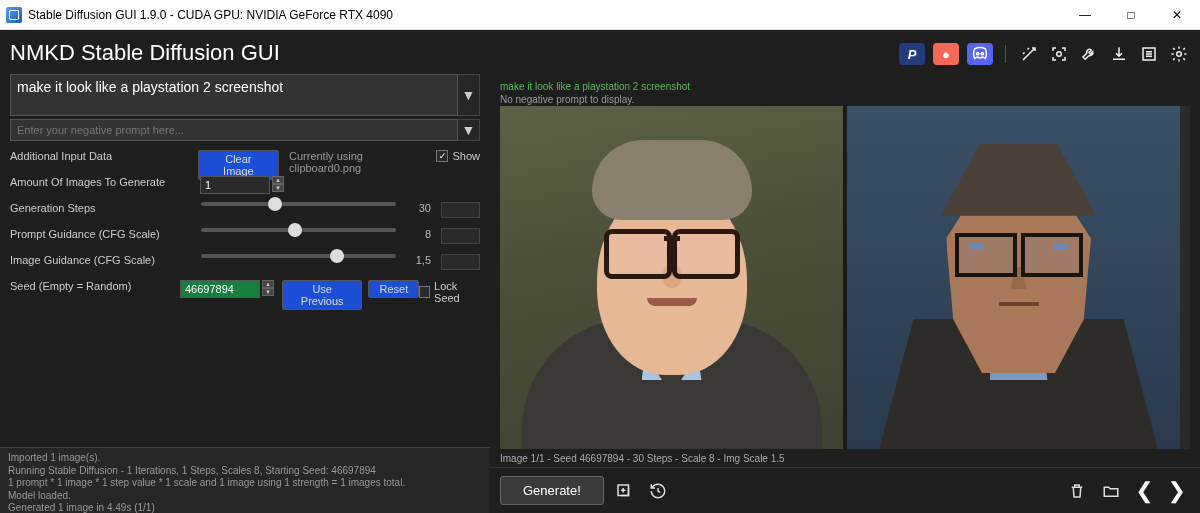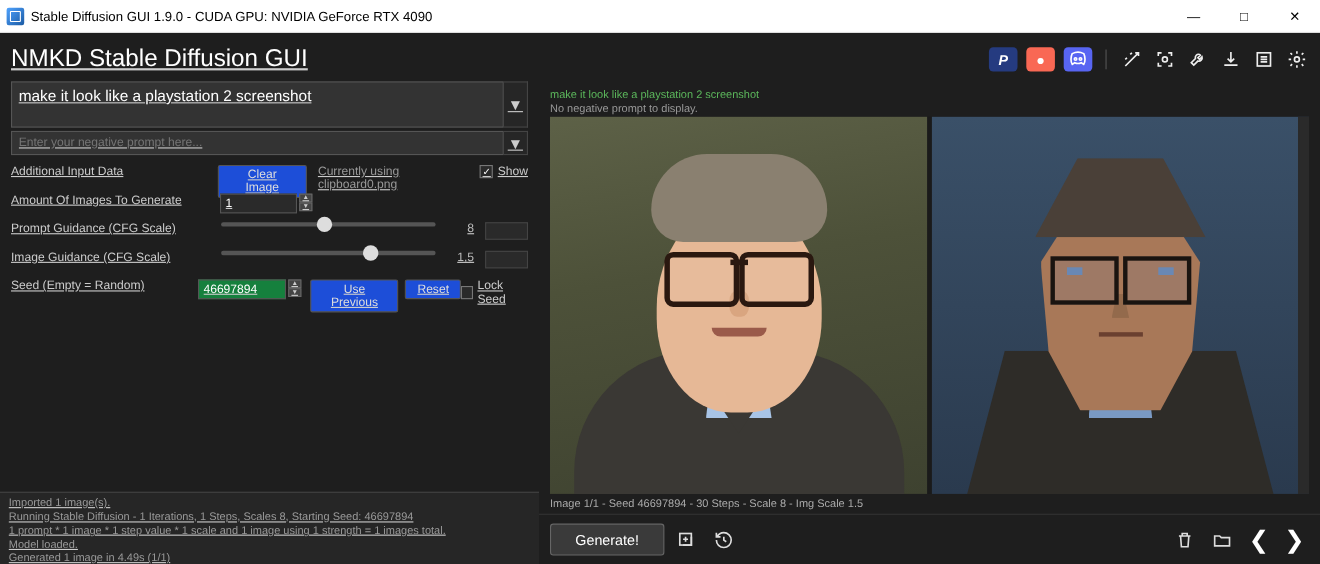--- a/index.html
+++ b/index.html
@@ -7,21 +7,21 @@
 
 
 .titlebar { height: 30px; background: #fff; display: flex; align-items: center; padding: 0 0 0 6px; color: #000; font-size: 12px; border-bottom: 1px solid #ddd; }
 .titlebar .app-icon { width: 16px; height: 16px; background: linear-gradient(135deg,#4fa3ff,#1b5aa3); margin-right: 6px; border-radius: 2px; position: relative; }
 .titlebar .app-icon::after{content:"";position:absolute;inset:3px;border:1px solid #fff;border-radius:1px;}
 .titlebar .title-text { flex: 1; }
 .titlebar .win-btn { width: 46px; height: 30px; display: flex; align-items: center; justify-content: center; color: #000; font-size: 12px; }
 
 
 .app { display: flex; height: 483px; background: #1e1e1e; }
-.left { width: 490px; display: flex; flex-direction: column; background: #1e1e1e; text-decoration: underline; }
+.left { width: 490px; display: flex; flex-direction: column; background: #1e1e1e; }
 .right { flex: 1; display: flex; flex-direction: column; background: #1e1e1e; }
 
 
 .header-row { display: flex; align-items: center; padding: 6px 10px 4px 10px; height: 44px; }
 .header-title { font-size: 22px; color: #fff; font-weight: 300; }
 .header-icons { margin-left: auto; display: flex; align-items: center; gap: 8px; }
 .hicon { width: 26px; height: 22px; background: #2d2d2d; border-radius: 4px; display: flex; align-items: center; justify-content: center; color: #fff; font-size: 13px; }
 .hicon.pay { background: #253b80; font-weight: bold; font-style: italic; }
 .hicon.pat { background: #f96854; }
 .hicon.dis { background: #5865f2; }
@@ -153,20 +153,28 @@
 
       <div class="srow">
         <div class="slabel">Amount Of Images To Generate</div>
         <input class="small-input" value="1" style="">
         <div class="spinner-btns">
             <span>▲</span>
             <span>▼</span>
           </div>
       </div>
 
+      <div class="srow">
+        <div class="slabel">Generation Steps</div>
+        <div class="slider-track">
+            <div class="slider-thumb" style="left:38%"></div>
+          </div>
+        <div class="slider-val">30</div>
+        <div class="end-field"></div>
+      </div>
 
       <div class="srow">
         <div class="slabel">Prompt Guidance (CFG Scale)</div>
         <div class="slider-track">
             <div class="slider-thumb" style="left:48%"></div>
           </div>
         <div class="slider-val">8</div>
         <div class="end-field"></div>
       </div>
 

